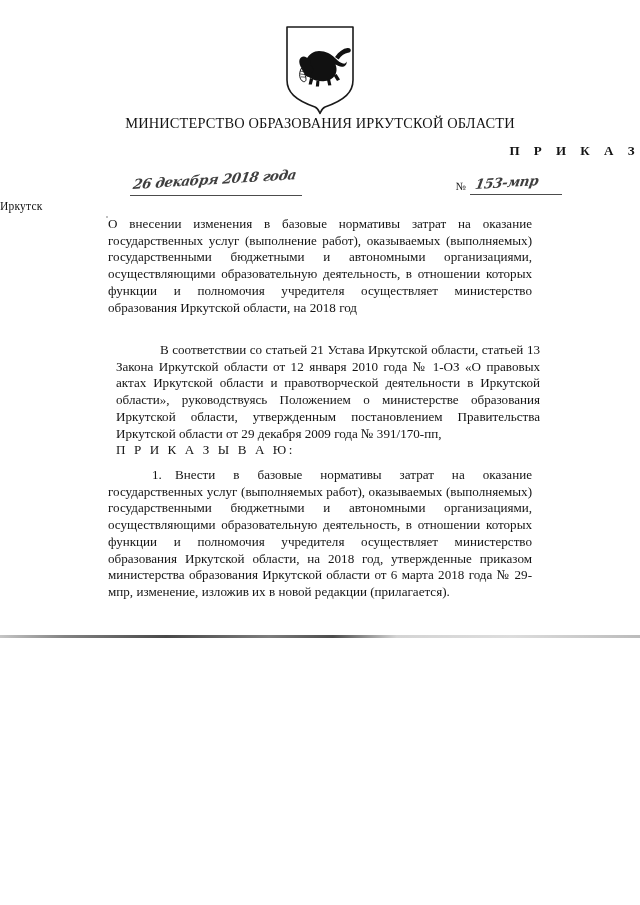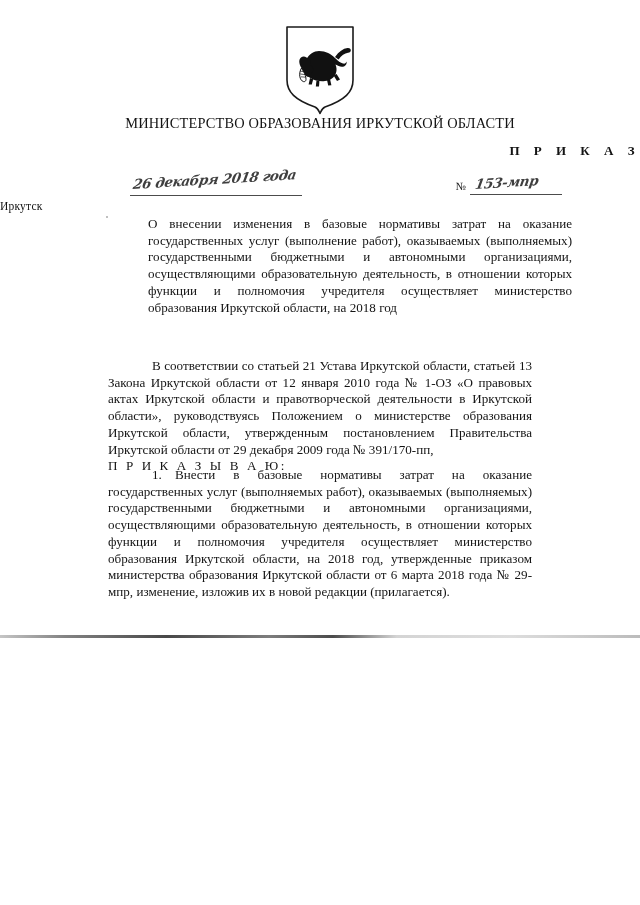--- a/index.html
+++ b/index.html
@@ -125,22 +125,22 @@
   
   .body-block {
     position: absolute;
     left: 108px;
     width: 424px;
     font-size: 13.1px;
     line-height: 16.7px;
     text-align: justify;
     text-justify: inter-word;
   }
-  .block-subject { top: 216px; margin-left: 40px; }
-  .block-preamble { top: 358px; }
+  .block-subject { top: 216px; }
+  .block-preamble { top: 342px; margin-left: 8px; }
   .block-items { top: 467px; }
 
   .body-block p {
     margin: 0;
   }
   .p-indent { text-indent: 44px; }
   .spaced-caps {
     letter-spacing: 2.6px;
   }
 

